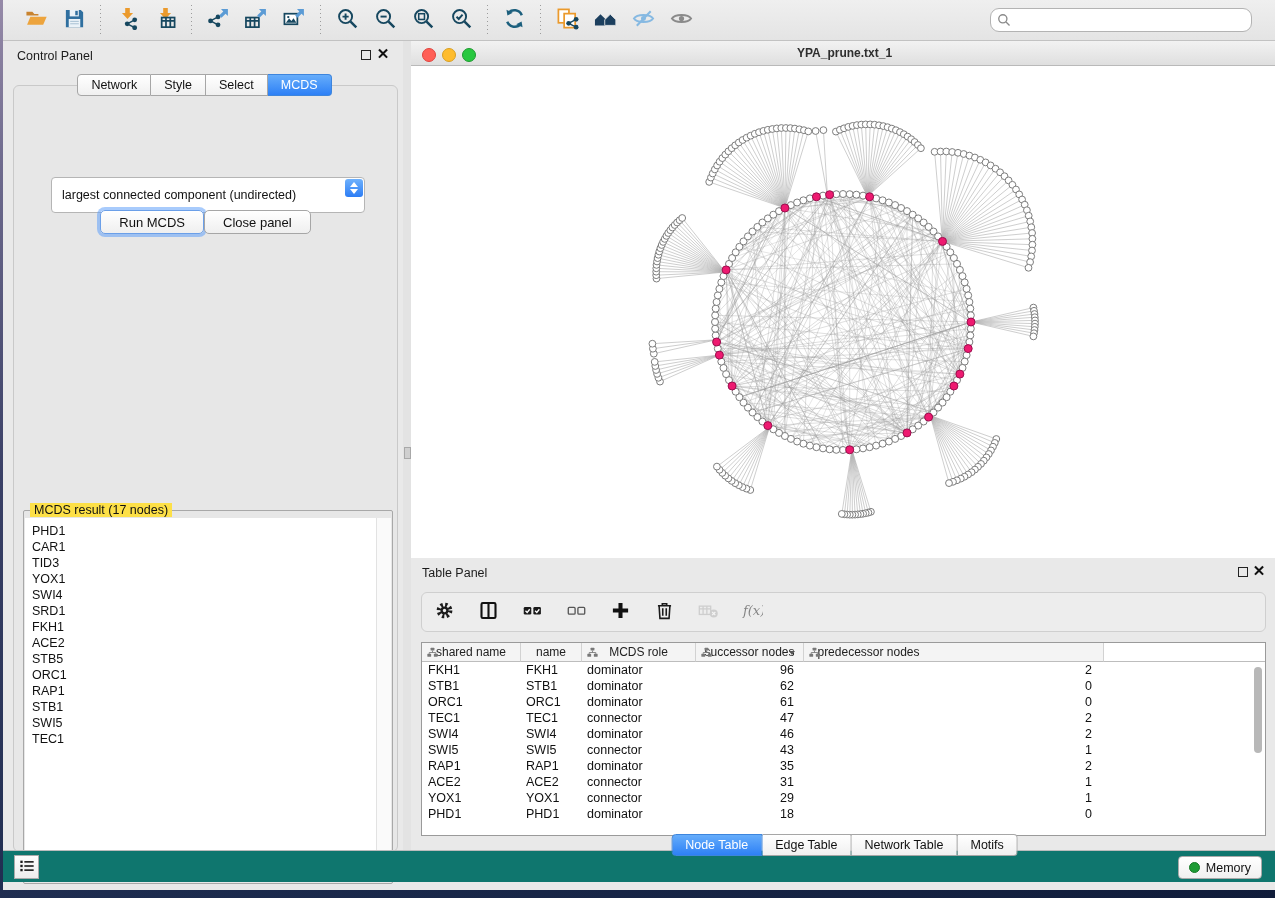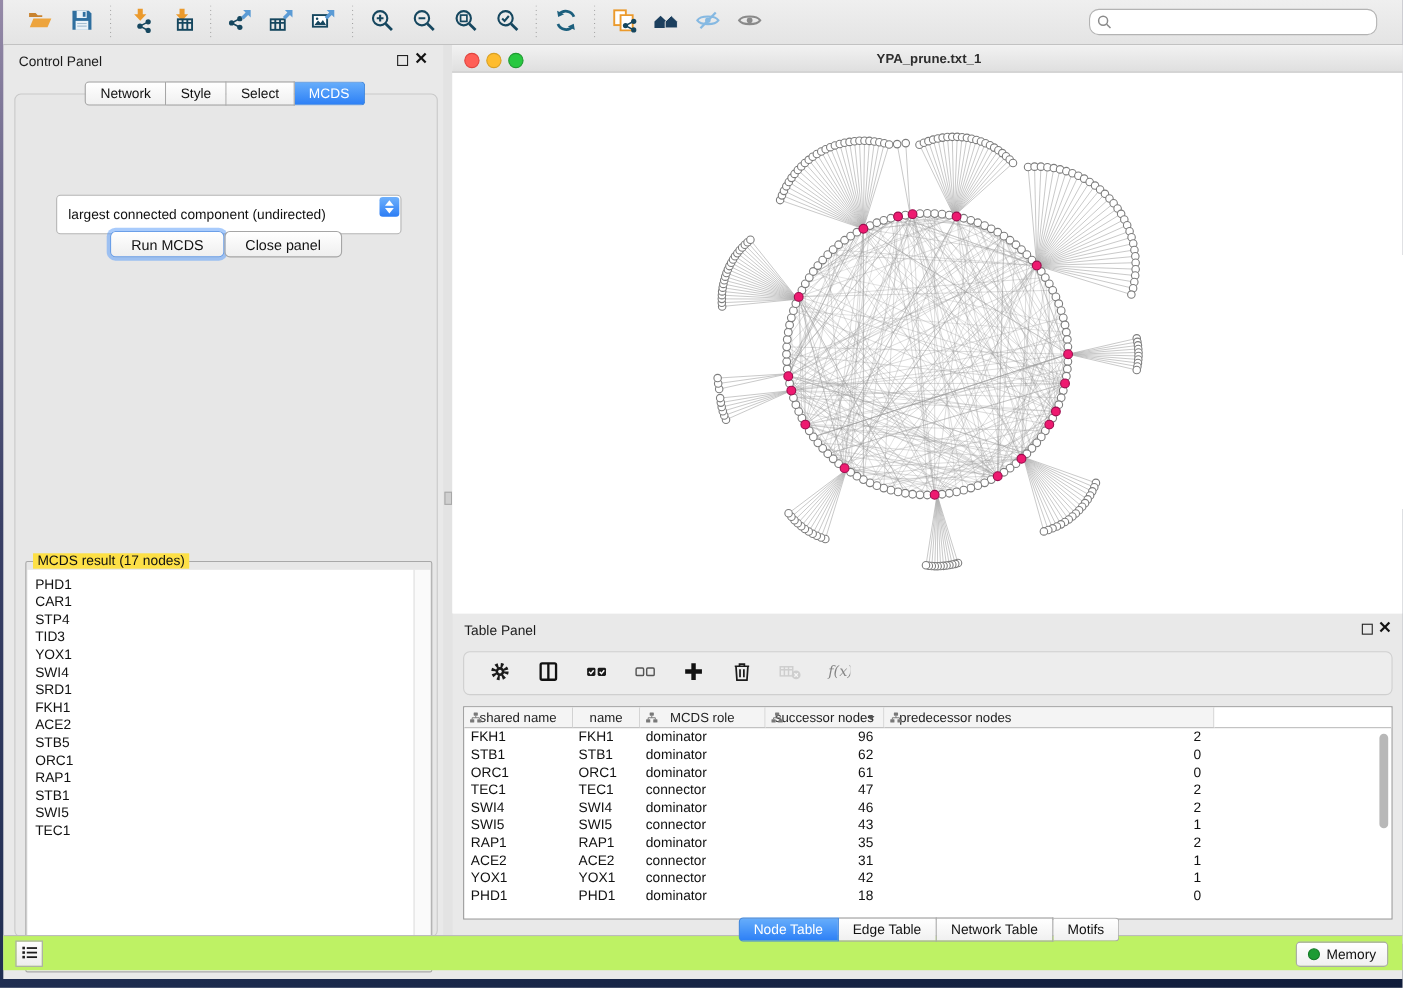--- a/index.html
+++ b/index.html
@@ -56,39 +56,39 @@
   .net-titlebar{position:absolute;left:0;top:0;width:100%;height:25px;background:linear-gradient(#f2f2f2,#dfdfdf);border-bottom:1px solid #b9b9b9;box-sizing:border-box;}
   .net-title{position:absolute;left:0;top:5px;width:100%;text-align:center;font-size:12px;font-weight:bold;color:#2e2e2e;}
   .tl{position:absolute;top:7px;width:12px;height:12px;border-radius:50%;}
   .tl-red{left:11px;background:#ff5f57;border:.5px solid #e0443e;}
   .tl-yellow{left:31px;background:#febc2e;border:.5px solid #d9a022;}
   .tl-green{left:51px;background:#28c840;border:.5px solid #1f9a31;}
   .net-canvas{position:absolute;left:0;top:25px;width:867px;height:492px;}
   
   .table-panel{position:absolute;left:408px;top:558px;width:867px;height:300px;background:#e9e9e9;}
   .tp-float{right:30px;} .tp-close{right:11px;}
-  .tp-toolbar{position:absolute;left:10px;top:34px;width:845px;height:40px;background:#ededed;border:1px solid #cfcfcf;border-radius:6px;display:flex;align-items:center;padding-left:10px;box-sizing:border-box;}
+  .tp-toolbar{position:absolute;left:10px;top:34px;width:845px;height:40px;background:#ededed;border:1px solid #cfcfcf;border-radius:6px;display:flex;align-items:center;box-sizing:border-box;}
   .tp-toolbar .icon-btn{width:40px;height:32px;}
   .table-frame{position:absolute;left:10px;top:84px;width:845px;height:194px;background:#fff;border:1px solid #9a9a9a;box-sizing:border-box;overflow:hidden;}
   .thead{display:grid;grid-template-columns:99px 61px 114px 108px 300px 1fr;height:19px;}
   .th{position:relative;background:#f4f4f4;border-right:1px solid #d2d2d2;border-bottom:1px solid #bdbdbd;font-size:12px;color:#222;}
   .th.nohdr{background:#fff;border-right:none;}
   .th .th-label{display:block;text-align:center;line-height:18px;white-space:nowrap;overflow:hidden;}
   .th .hicon{position:absolute;left:4px;top:3px;}
   .th .sort-tri{position:absolute;right:8px;top:8px;width:0;height:0;border-left:3.5px solid transparent;border-right:3.5px solid transparent;border-top:4.5px solid #555;}
   .th.last .th-label{padding-right:170px;}
   .trow{display:grid;grid-template-columns:99px 61px 114px 108px 300px 1fr;height:16px;line-height:16px;font-size:12.5px;}
   .td{white-space:nowrap;overflow:hidden;}
   .td.l{padding-left:6px;} .td.l2{padding-left:5px;}
   .td.r{text-align:right;padding-right:10px;} .td.r2{text-align:right;padding-right:12px;}
   .tbl-scroll{position:absolute;right:2px;top:22px;width:10px;height:168px;}
   .tbl-thumb{position:absolute;left:1px;top:2px;width:8px;height:86px;background:#b8b8b8;border-radius:4px;}
   .tp-tabs{position:absolute;left:50%;transform:translateX(-50%);top:276px;}
   
-  .statusbar{position:absolute;left:0;bottom:8px;width:100%;height:32px;background:#bef264;border-top:1px solid #bcbcbc;box-sizing:border-box;}
+  .statusbar{position:absolute;left:0;bottom:8px;width:100%;height:32px;background:#0f766e;border-top:1px solid #bcbcbc;box-sizing:border-box;}
   .list-btn{position:absolute;left:11px;top:4px;width:25px;height:24px;border:1px solid #ababab;background:linear-gradient(#fdfdfd,#ededed);display:flex;align-items:center;justify-content:center;padding:0;}
   .memory-btn{position:absolute;right:13px;top:5px;height:23px;border:1px solid #a9a9a9;border-radius:4px;background:linear-gradient(#ffffff,#f0f0f0);display:flex;align-items:center;gap:6px;padding:0 10px;font-family:"Liberation Sans",sans-serif;font-size:12.5px;color:#111;}
   .mem-dot{width:11px;height:11px;border-radius:50%;background:#1d9b34;border:1px solid #157a27;box-sizing:border-box;}
   .fx-glyph{font-family:"DejaVu Serif",serif;font-style:italic;font-size:15px;color:#9a9a9a;}
 </style>
 </head>
 <body>
 
 <div class="app">
 
@@ -267,21 +267,20 @@
       </div>
       <div class="cp-buttons">
         <button class="push-btn focused">Run MCDS</button>
         <button class="push-btn">Close panel</button>
       </div>
       <div class="groupbox">
         <span class="groupbox-label">MCDS result (17 nodes)</span>
         <div class="result-list">
             <div>PHD1</div>
             <div>CAR1</div>
-            <div>STP4</div>
             <div>TID3</div>
             <div>YOX1</div>
             <div>SWI4</div>
             <div>SRD1</div>
             <div>FKH1</div>
             <div>ACE2</div>
             <div>STB5</div>
             <div>ORC1</div>
             <div>RAP1</div>
             <div>STB1</div>
@@ -1243,21 +1242,21 @@
             <div class="td l2">ACE2</div>
             <div class="td l2">connector</div>
             <div class="td r">31</div>
             <div class="td r2">1</div>
             <div class="td"></div>
           </div>
           <div class="trow">
             <div class="td l">YOX1</div>
             <div class="td l2">YOX1</div>
             <div class="td l2">connector</div>
-            <div class="td r">42</div>
+            <div class="td r">29</div>
             <div class="td r2">1</div>
             <div class="td"></div>
           </div>
           <div class="trow">
             <div class="td l">PHD1</div>
             <div class="td l2">PHD1</div>
             <div class="td l2">dominator</div>
             <div class="td r">18</div>
             <div class="td r2">0</div>
             <div class="td"></div>

